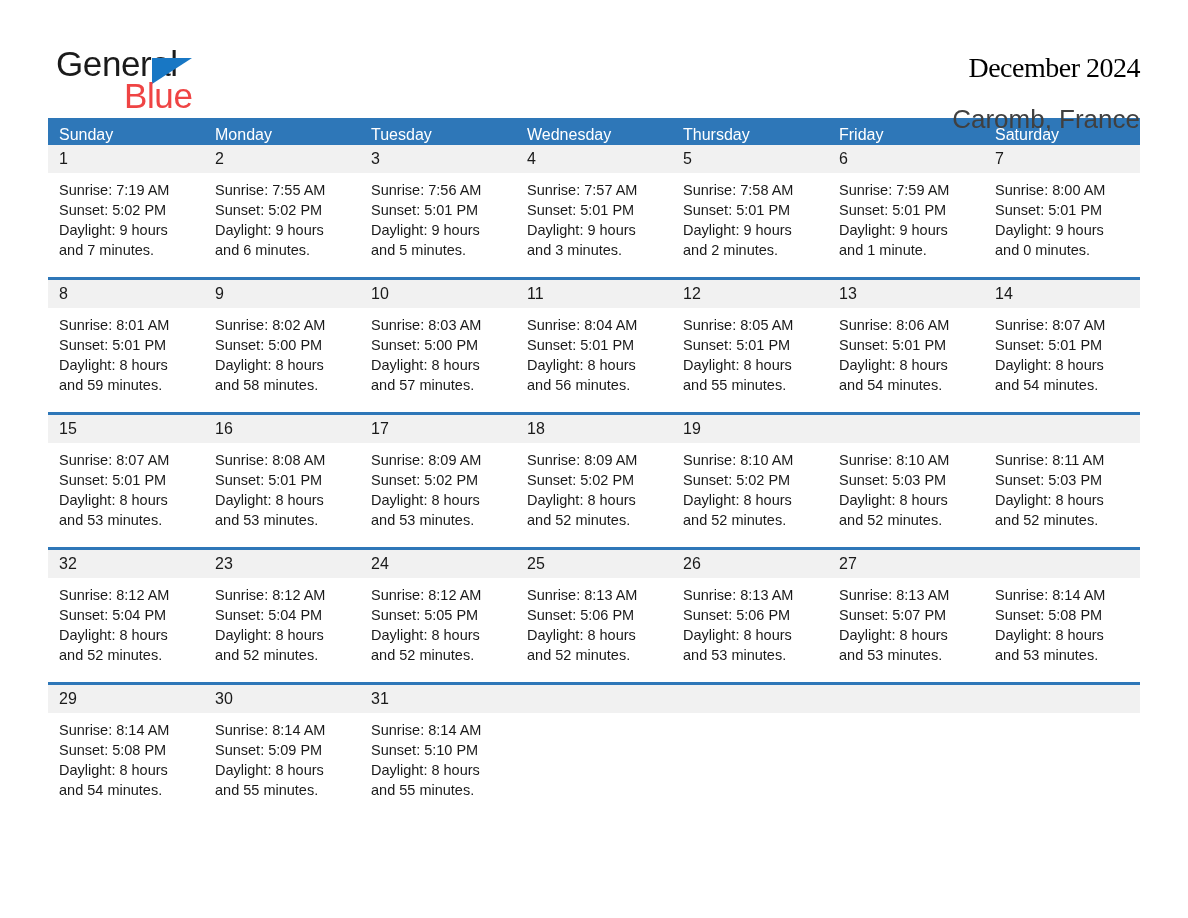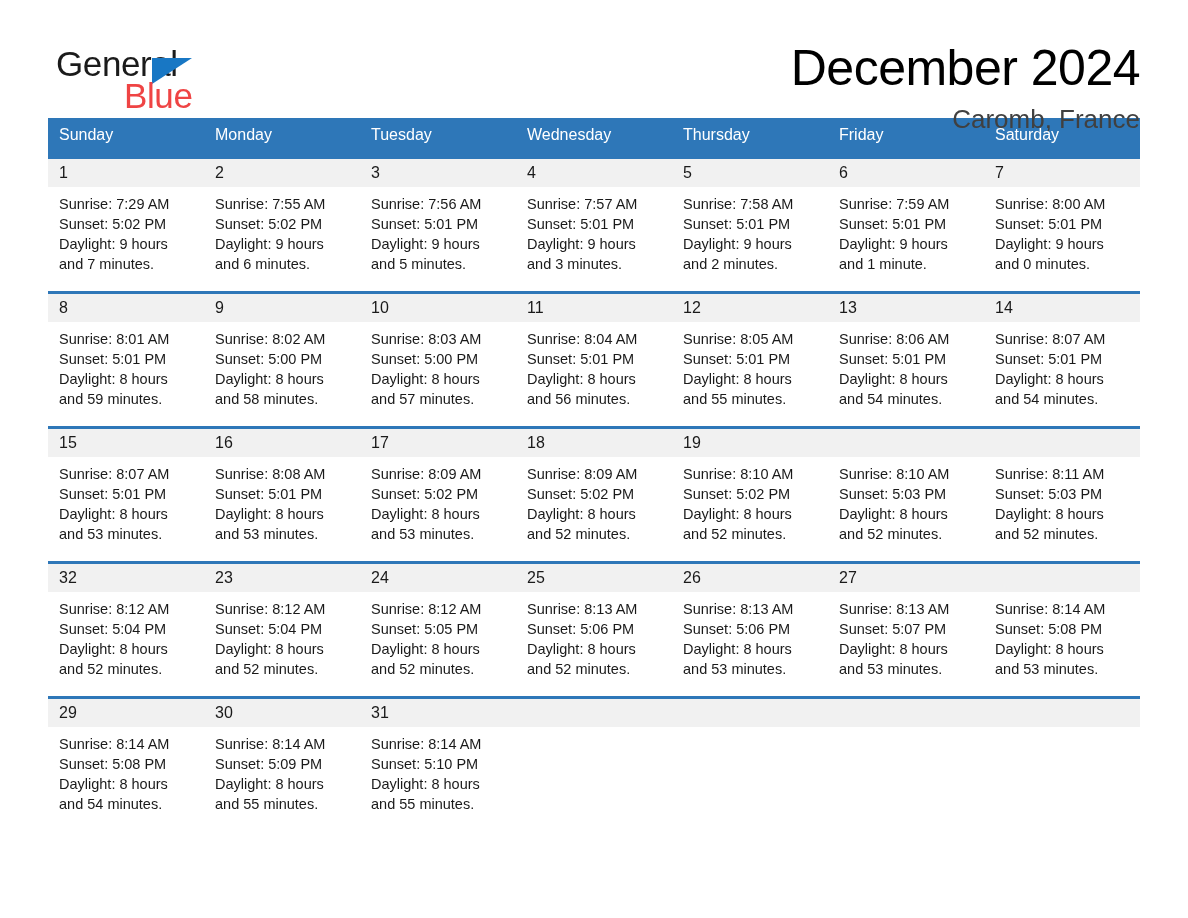--- a/index.html
+++ b/index.html
@@ -67,46 +67,47 @@
     height: 0;
     border-left: 40px solid #1877c4;
     border-bottom: 26px solid transparent;
   }
 
   .titles {
     text-align: right;
     flex: 0 0 auto;
   }
   .month-title {
-    font-size: 50px;
+    font-size: 28px;
     line-height: 48px;
     font-weight: normal;
     letter-spacing: -0.5px;
     color: #000;
     white-space: nowrap;
+    font-family: Liberation Serif, serif;
   }
   .location {
     margin-top: 12px;
     font-size: 26px;
     line-height: 30px;
     font-weight: normal;
     color: #404040;
     white-space: nowrap;
   }
 
   
   .calendar {
     margin-top: 14px;
     width: 1092px;
   }
   .weekdays {
     display: grid;
     grid-template-columns: repeat(7, 1fr);
     background: #2e77b8;
-    height: 41px;
+    height: 27px;
   }
   .weekday {
     color: #ffffff;
     font-size: 16px;
     line-height: 33px;
     padding-left: 11px;
     white-space: nowrap;
     overflow: hidden;
   }
 
@@ -184,21 +185,21 @@
             <div class="daynum">1</div>
             <div class="daynum">2</div>
             <div class="daynum">3</div>
             <div class="daynum">4</div>
             <div class="daynum">5</div>
             <div class="daynum">6</div>
             <div class="daynum">7</div>
           </div>
     <div class="week-body">
             <div class="cell">
-              <div class="line">Sunrise: 7:29 AM</div>
+              <div class="line">Sunrise: 7:19 AM</div>
               <div class="line">Sunset: 5:02 PM</div>
               <div class="line">Daylight: 9 hours</div>
               <div class="line">and 7 minutes.</div>
             </div>
             <div class="cell">
               <div class="line">Sunrise: 7:55 AM</div>
               <div class="line">Sunset: 5:02 PM</div>
               <div class="line">Daylight: 9 hours</div>
               <div class="line">and 6 minutes.</div>
             </div>

